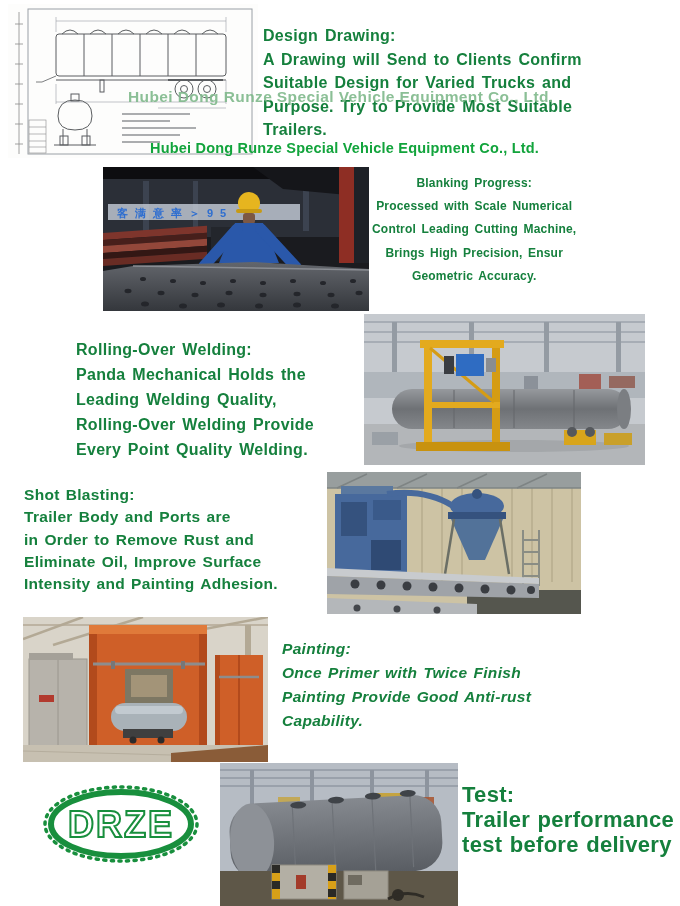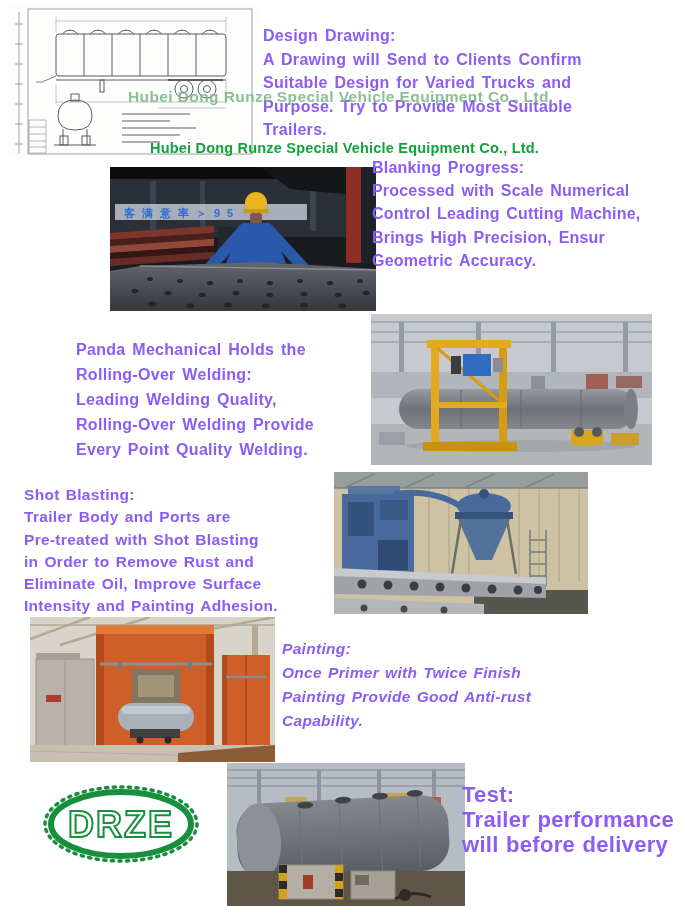--- a/index.html
+++ b/index.html
@@ -1,25 +1,25 @@
 <!DOCTYPE html>
 <html><head>
 <meta charset="utf-8">
 <style>
   html,body { margin:0; padding:0; background:#ffffff; }
   .page {
     position:relative; width:680px; height:906px; background:#ffffff;
     font-family:"Liberation Sans", sans-serif; overflow:hidden;
   }
-  .photo { position:absolute; overflow:hidden;margin-left:7px; }
+  .photo { position:absolute; overflow:hidden; }
   .photo svg { display:block; width:100%; height:100%; }
-  .tblock { position:absolute; color:#8b5cf6; font-weight:bold; }
+  .tblock { position:absolute; color:#15803d; font-weight:bold; }
   .tblock div { white-space:nowrap; }
   .s1 { left:263px; top:24px;  font-size:16px;   line-height:23.5px; word-spacing:2px; letter-spacing:0.3px; }
-  .s2 { left:372px; top:156px; font-size:16px;   line-height:23.2px; word-spacing:2px; letter-spacing:0.2px; }
+  .s2 { left:372px; top:172px; font-size:12px;   line-height:23.2px; word-spacing:2px; letter-spacing:0.2px;text-align:center; }
   .s3 { left:76px;  top:337px; font-size:16px;   line-height:25px;   word-spacing:2px; letter-spacing:0.3px; }
   .s4 { left:24px;  top:484px; font-size:15.5px; line-height:22.3px; word-spacing:1.5px; letter-spacing:0.3px; }
   .s5 { left:282px; top:637px; font-size:15.5px; line-height:24px;   word-spacing:1.5px; letter-spacing:0.3px;font-style:italic; }
   .s6 { left:462px; top:782px; font-size:22px; line-height:25px;   word-spacing:1px;  letter-spacing:0.3px; }
   .watermark1 {
     position:absolute; left:128px; top:88px; font-size:15.5px; font-weight:bold;
     color:#7fb98b; opacity:0.9; white-space:nowrap; letter-spacing:0.4px; z-index:5;
   }
   .companyline {
     position:absolute; left:150px; top:140px; font-size:14.5px; font-weight:bold;
@@ -192,22 +192,22 @@
 
   <div class="tblock s2">
     <div>Blanking Progress:</div>
     <div>Processed with Scale Numerical</div>
     <div>Control Leading Cutting Machine,</div>
     <div>Brings High Precision, Ensur</div>
     <div>Geometric Accuracy.</div>
   </div>
 
   <div class="tblock s3">
+    <div>Rolling-Over Welding:</div>
     <div>Panda Mechanical Holds the</div>
-    <div>Rolling-Over Welding:</div>
     <div>Leading Welding Quality,</div>
     <div>Rolling-Over Welding Provide</div>
     <div>Every Point Quality Welding.</div>
   </div>
 
   <div class="photo" style="left:364px; top:314px; width:281px; height:151px;">
     <svg viewBox="0 0 281 151">
       <defs>
         <linearGradient id="cyl" x1="0" y1="0" x2="0" y2="1">
           <stop offset="0" stop-color="#96999d"></stop>
@@ -256,21 +256,20 @@
       <rect x="240" y="119" width="28" height="12" fill="#c9a02a"></rect>
       <circle cx="208" cy="118" r="5" fill="#55585c"></circle>
       <circle cx="226" cy="118" r="5" fill="#55585c"></circle>
       <rect x="8" y="118" width="26" height="13" fill="#9aa0a6"></rect>
     </svg>
   </div>
 
   <div class="tblock s4">
     <div>Shot Blasting:</div>
     <div>Trailer Body and Ports are</div>
-    <div>Pre-treated with Shot Blasting</div>
     <div>in Order to Remove Rust and</div>
     <div>Eliminate Oil, Improve Surface</div>
     <div>Intensity and Painting Adhesion.</div>
   </div>
 
   <div class="photo" style="left:327px; top:472px; width:254px; height:142px;">
     <svg viewBox="0 0 254 142">
       <rect width="254" height="142" fill="#cdc3a4"></rect>
       <g stroke="#bcb293" stroke-width="2">
         <line x1="95" y1="16" x2="95" y2="120"></line>
@@ -452,16 +451,16 @@
         <rect x="128" y="112" width="14" height="10" fill="#6f6b60"></rect>
         <circle cx="178" cy="132" r="6" fill="#2f2c26"></circle>
         <path d="M168 136 q18 -10 36 -2" stroke="#2f2c26" stroke-width="3" fill="none"></path>
       </g>
     </svg>
   </div>
 
   <div class="tblock s6">
     <div>Test:</div>
     <div>Trailer performance</div>
-    <div>will before delivery</div>
+    <div>test before delivery</div>
   </div>
 
 </div>
 
 </body></html>

